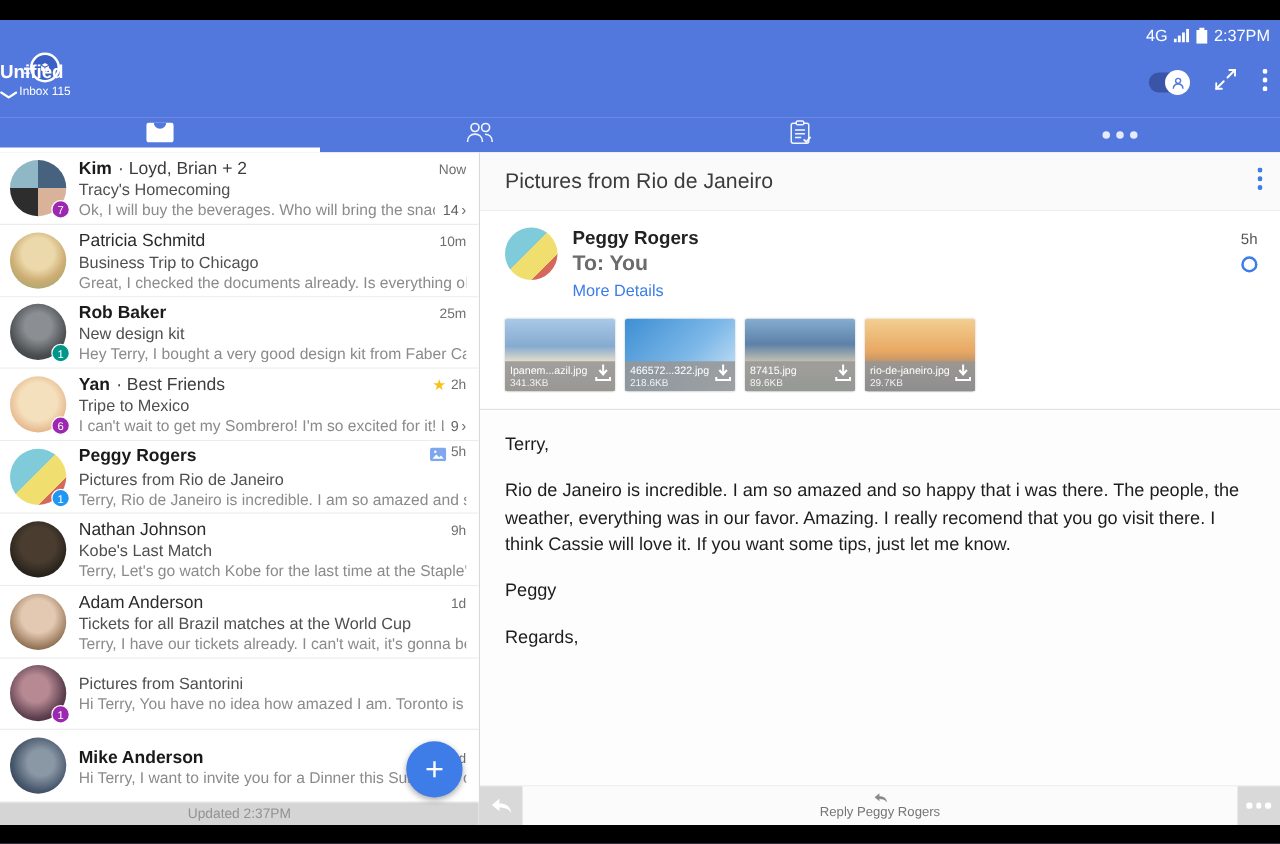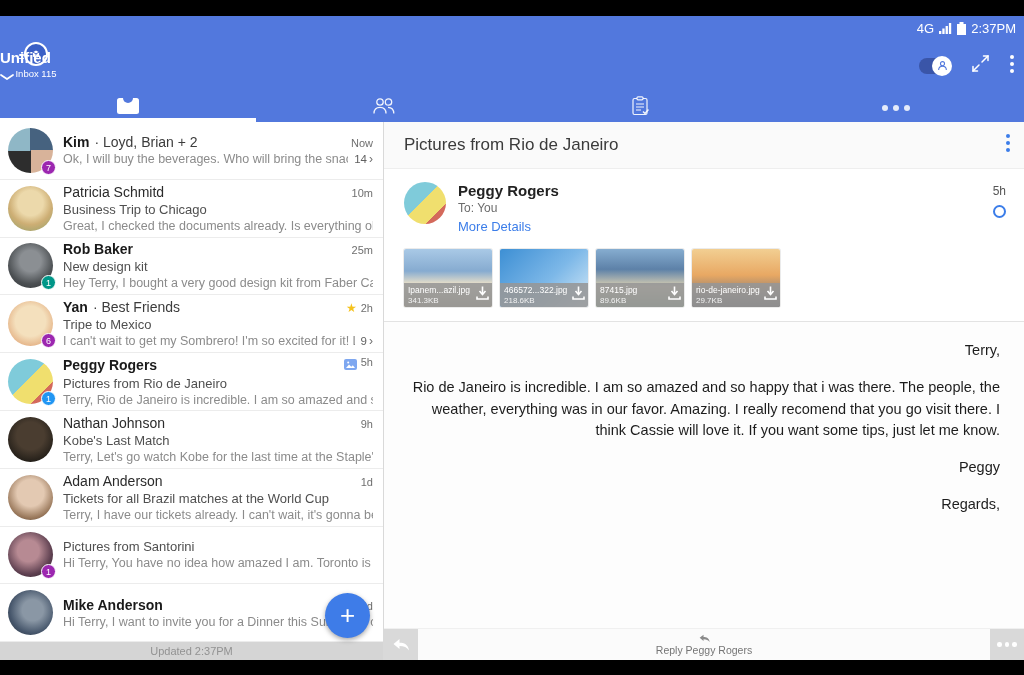--- a/index.html
+++ b/index.html
@@ -71,39 +71,39 @@
   .updated-bar { position:absolute; left:0; right:0; bottom:0; height:18px; background:#d5d5d5; text-align:center; font-size:11px; color:#929292; line-height:18px; z-index:2; }
 
   
   .reading { flex:1; min-width:0; display:flex; flex-direction:column; background:#fdfdfd; }
   .subject-row { height:47px; flex:none; display:flex; align-items:center; padding:0 14px 0 20px; background:#fafafa; border-bottom:1px solid #eeeeee; }
   .subject-row .subj { font-size:17px; color:#3b3b3b; flex:1; }
   .sender-card { flex:none; display:flex; padding:13px 18px 9px 20px; background:#fff; }
   .rp-avatar { width:42px; height:42px; border-radius:50%; flex:none; }
   .sender-info { padding-left:12px; flex:1; }
   .rp-name { font-size:15px; font-weight:bold; color:#222; }
-  .rp-to { font-size:12px; color:#6b6b6b; margin-top:2px; }
+  .rp-to { font-size:17px; color:#6b6b6b; margin-top:2px;font-weight:bold; }
   .rp-details { font-size:13px; color:#3b7de9; margin-top:4px; cursor:pointer; }
   .rp-meta { display:flex; flex-direction:column; align-items:flex-end; gap:7px; padding-top:2px; }
   .rp-time { font-size:12px; color:#555; }
   .fav-circle { width:13px; height:13px; border:2px solid #3b7de9; border-radius:50%; cursor:pointer; }
 
   .attachments { flex:none; display:flex; gap:8px; padding:6px 20px 14px 20px; background:#fff; border-bottom:1px solid #e3e3e3; }
   .thumb { width:88px; height:58px; border-radius:2px; position:relative; overflow:hidden; flex:none; box-shadow:0 0 0 1px rgba(0,0,0,.08); cursor:pointer; }
   .th1 { background:linear-gradient(to bottom,#a9c9e6 0%,#86abd0 38%,#e8dfc9 60%,#b1a184 100%); }
   .th2 { background:linear-gradient(135deg,#3d8fd4 0%,#7db8e8 55%,#d4e9f7 100%); }
   .th3 { background:linear-gradient(to bottom,#86add0 0%,#5d81a8 35%,#dbd0b2 65%,#8da887 100%); }
   .th4 { background:linear-gradient(to bottom,#f2cf92 0%,#e8a863 45%,#8d7d72 78%,#565055 100%); }
   .thumb-cap { position:absolute; left:0; right:0; bottom:0; height:24px; background:rgba(150,150,150,.88); color:#fff; padding:2px 18px 2px 4px; }
   .cap-name { font-size:8.5px; line-height:1.25; white-space:nowrap; overflow:hidden; }
   .cap-size { font-size:8px; line-height:1.25; color:#f2f2f2; }
   .dl { position:absolute; right:3px; bottom:3px; }
 
   .mail-body { flex:1; padding:18px 24px 10px 20px; font-size:14.5px; color:#1d1d1d; line-height:1.5; overflow:hidden; background:#fdfdfd; }
-  .mail-body p { margin-bottom:15px; max-width:610px;text-align:right; }
+  .mail-body p { margin-bottom:15px; max-width:610px; }
 
   .reading-footer { flex:none; height:32px; display:flex; background:#fbfbfb; border-top:1px solid #f0f0f0; }
   .footer-btn { width:34px; flex:none; background:#d9d9d9; display:flex; align-items:center; justify-content:center; cursor:pointer; }
   .footer-center { flex:1; display:flex; flex-direction:column; align-items:center; justify-content:center; gap:1px; cursor:pointer; }
   .footer-center .lbl { font-size:10.5px; color:#757575; }
   .footer-dots { display:flex; gap:3px; }
   .footer-dots i { width:4.5px; height:4.5px; border-radius:50%; background:#fff; }
 
   .bezel-bottom { position:absolute; left:0; right:0; bottom:0; height:15px; background:#000; }
 </style>
@@ -218,20 +218,21 @@
             <span class="badge purple">7</span>
           </div>
         <div class="item-text">
           <div class="line1">
               <span class="sender">Kim</span>
               <span class="sender-extra">· Loyd, Brian + 2</span>
               <span class="meta">
                 <span class="time">Now</span>
               </span>
             </div>
+          <div class="subject">Tracy's Homecoming</div>
           <div class="line3">
               <span class="preview">Ok, I will buy the beverages. Who will bring the snacks?</span>
               <span class="thread"><span>14</span><span class="chev">›</span></span>
             </div>
         </div>
       </div>
 
       <div class="mail-item">
         <div class="avatar-wrap">
             <div class="avatar av2"></div>

